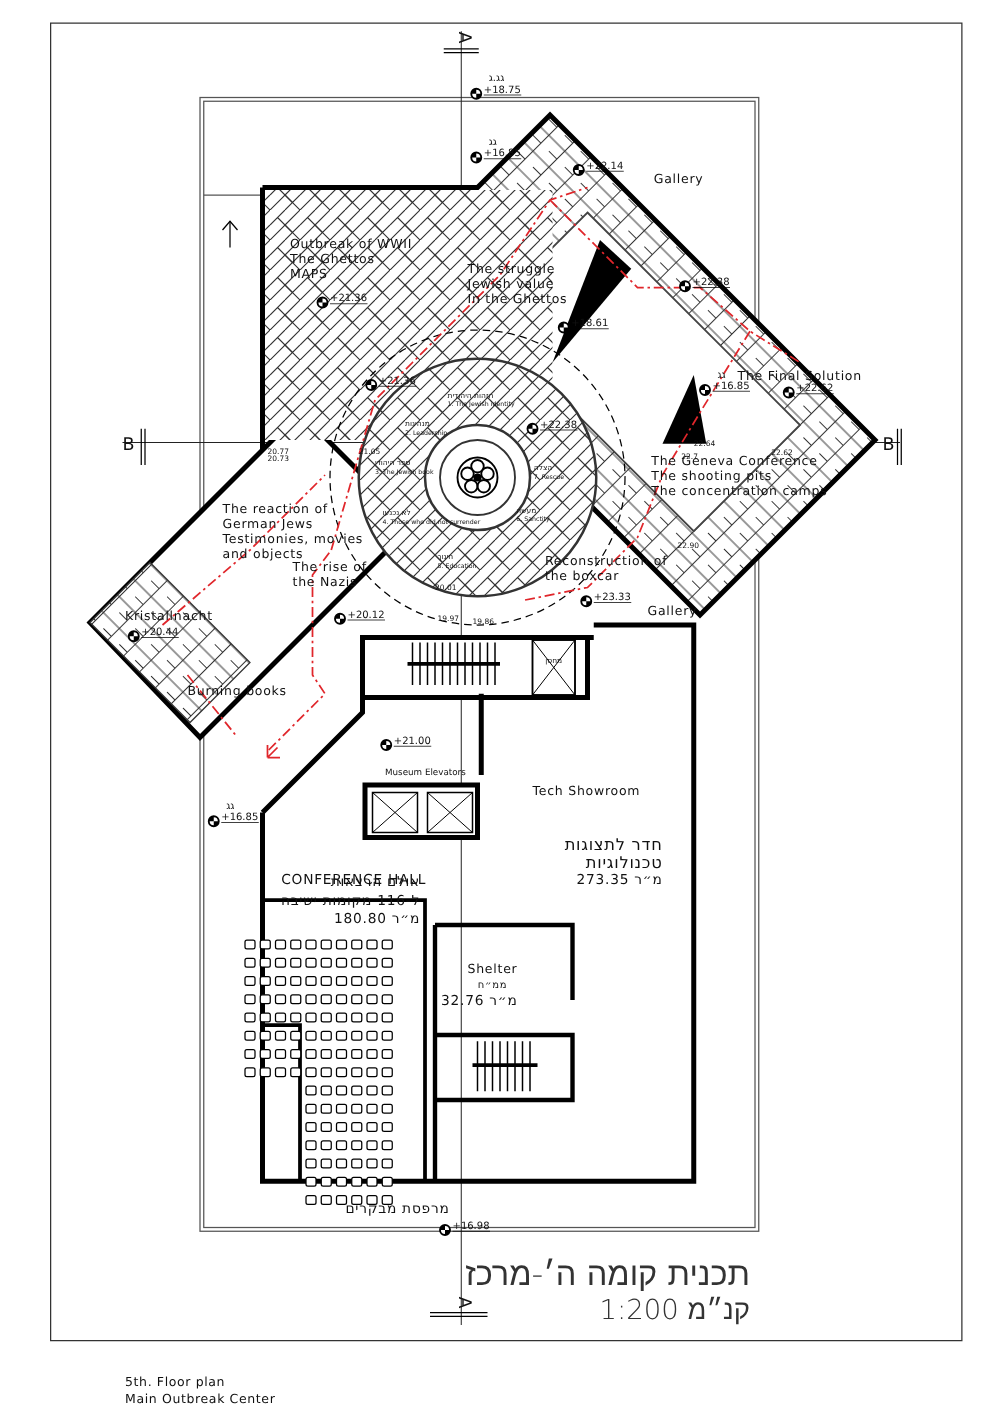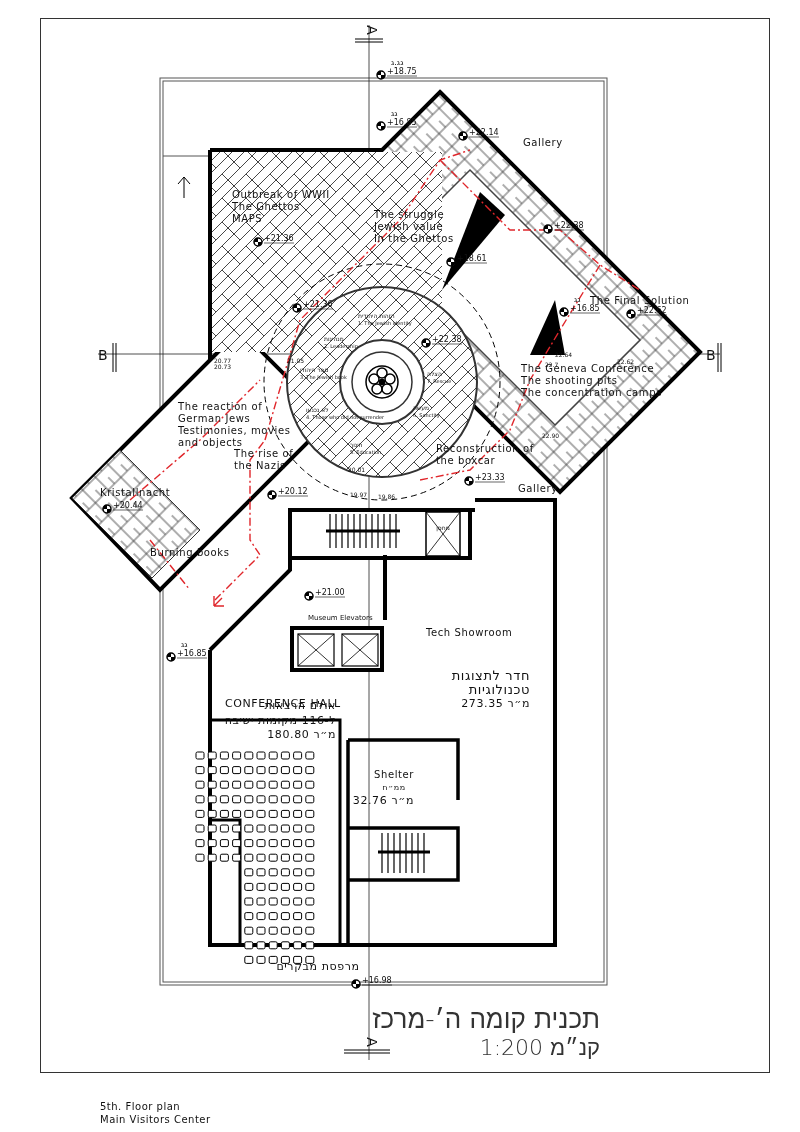--- a/index.html
+++ b/index.html
@@ -514,15 +514,15 @@
     </g>
 
     <g>
       <text class="big-he" x="600" y="1028" text-anchor="end">תכנית קומה ה׳-מרכז</text>
       <text class="big-he" x="600" y="1055" text-anchor="end" style="font-size:22px">קנ״מ 1:200</text>
     </g>
   </svg>
 
   <div class="footer-title">
     <div>5th. Floor plan</div>
-    <div>Main Visitors Center</div>
+    <div>Main Outbreak Center</div>
   </div>
 </div>
 
 </body></html>

